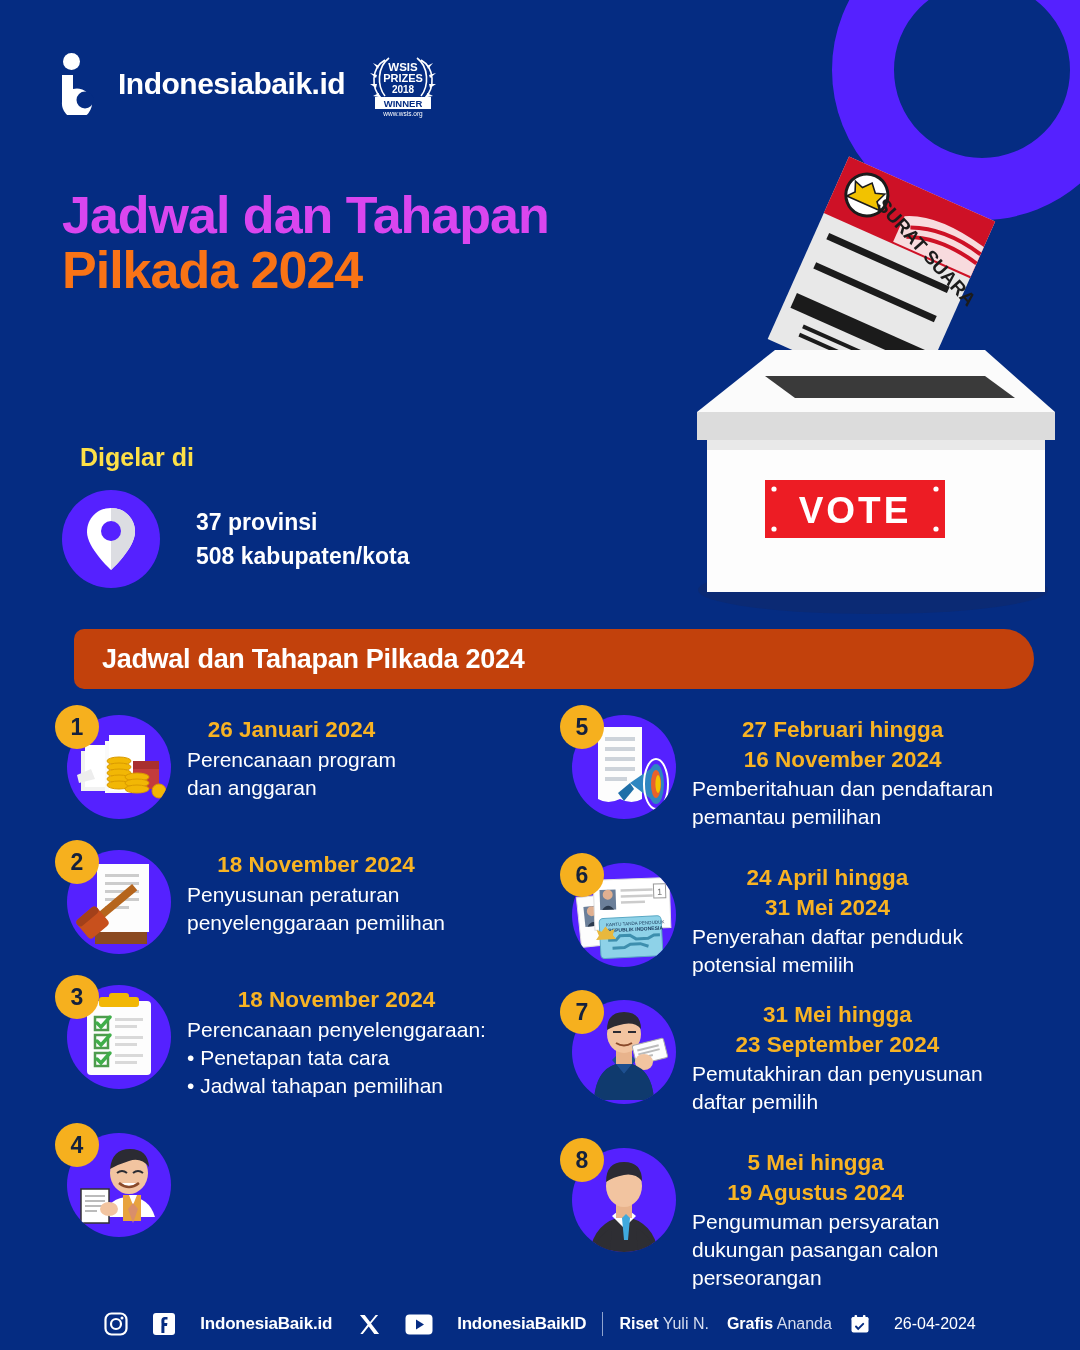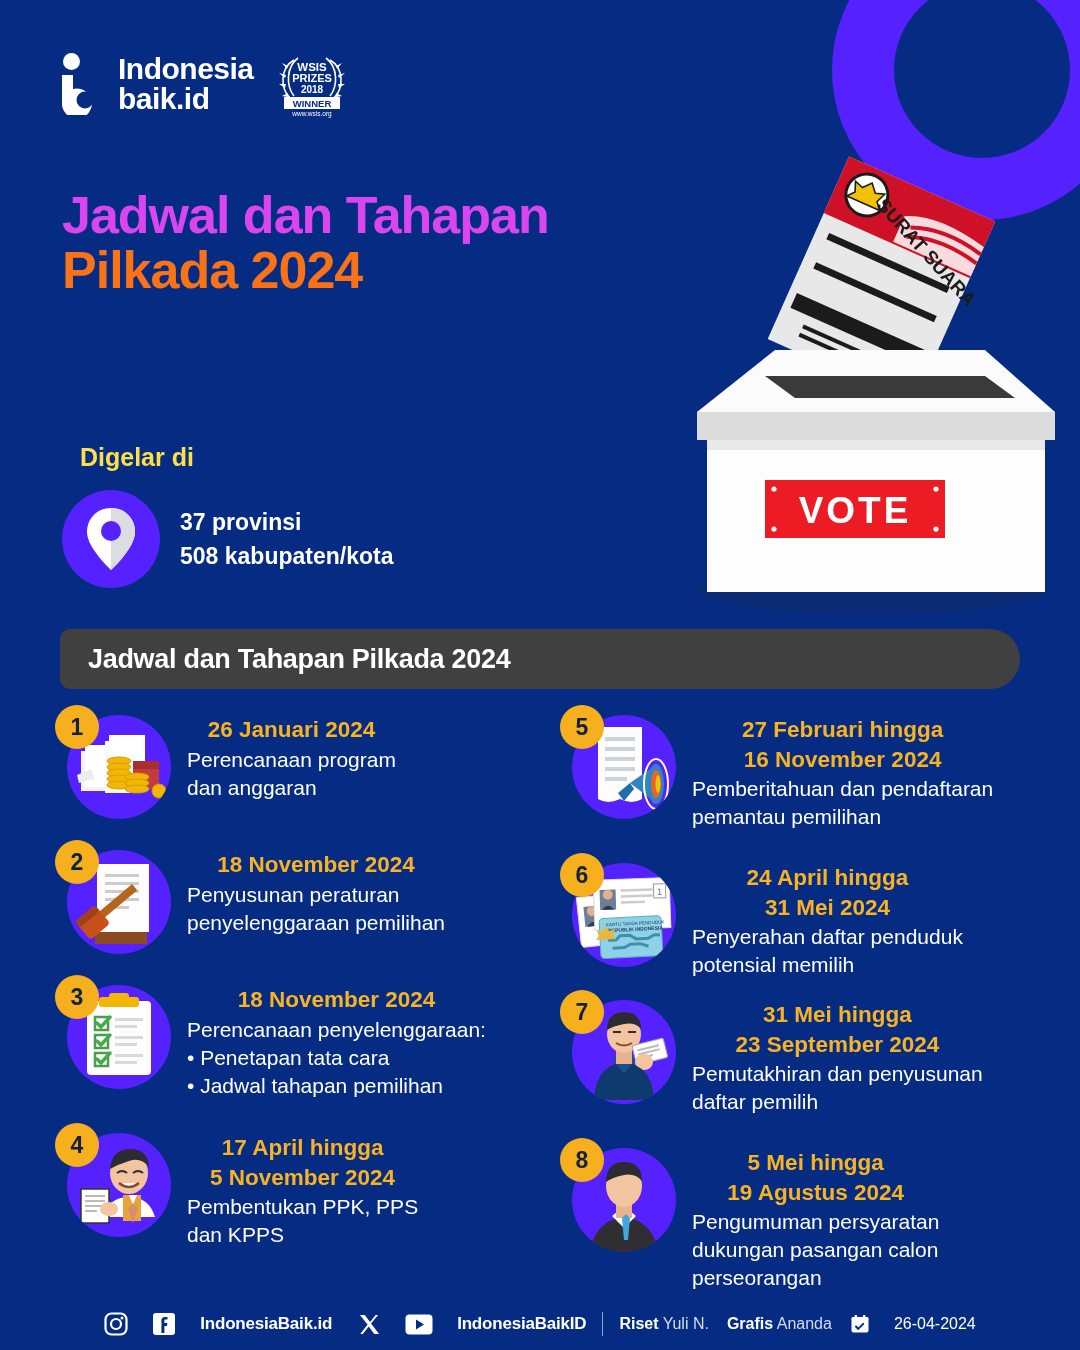--- a/index.html
+++ b/index.html
@@ -20,21 +20,21 @@
     border:62px solid #5521FF;
     box-sizing:border-box;
     top:-80px;right:-52px;
   }
 
   
   .logo-row{position:absolute;left:60px;top:50px;display:flex;align-items:center;gap:14px;}
   .logo-mark{width:44px;height:62px;position:relative;}
   .logo-dot{position:absolute;left:3px;top:0;width:17px;height:17px;border-radius:50%;background:#fff;}
   .logo-b{position:absolute;left:0;top:22px;width:44px;height:40px;}
-  .logo-text{display:flex;flex-direction:column;line-height:1.0;}
+  .logo-text{display:flex;flex-direction:row;line-height:1.0;}
   .logo-text span{
     color:#fff;font-weight:bold;font-size:30px;letter-spacing:-0.5px;
   }
   .wsis{width:76px;height:68px;margin-left:6px;}
 
   
   .headline{position:absolute;left:62px;top:188px;width:640px;}
   .headline .l1{
     color:#d946ef;font-size:52px;font-weight:bold;line-height:1.06;letter-spacing:-1px;
     display:block;
@@ -52,29 +52,29 @@
   .digelar{
     position:absolute;left:62px;top:443px;
     color:#fde047;font-size:25px;font-weight:bold;margin-left:18px;
   }
   .place-row{position:absolute;left:62px;top:490px;display:flex;align-items:center;gap:20px;}
   .pin-circle{
     width:98px;height:98px;border-radius:50%;background:#5521FF;
     display:flex;align-items:center;justify-content:center;
   }
   .place-text{color:#fff;font-size:23px;line-height:1.5;font-weight:bold;}
-  .place-text div{white-space:nowrap;}
+  .place-text div{white-space:nowrap;margin-left:16px;}
 
   
   .ballot{position:absolute;left:655px;top:150px;width:410px;height:470px;}
 
   
   .banner{
-    position:absolute;left:60px;top:629px;width:960px;height:60px;
-    background:#404040;border-radius:10px 30px 30px 10px;
+    position:absolute;left:74px;top:629px;width:960px;height:60px;
+    background:#c2410c;border-radius:10px 30px 30px 10px;
     display:flex;align-items:center;
   }
   .banner span{
     color:#fff;font-size:27px;font-weight:bold;padding-left:28px;letter-spacing:-0.3px;
   }
 
   
   .grid{position:absolute;left:55px;top:705px;width:1000px;}
   .col{position:absolute;top:0;width:490px;}
   .col-left{left:0;}
@@ -344,26 +344,20 @@
               <g fill="#bbb">
                   <rect x="18" y="62" width="20" height="2"></rect>
                   <rect x="18" y="67" width="20" height="2"></rect>
               <rect x="18" y="72" width="20" height="2"></rect>
                   <rect x="18" y="77" width="12" height="2"></rect>
                 </g>
               <ellipse cx="42" cy="76" rx="9" ry="7" fill="#F2C4A0"></ellipse>
             </svg>
           </div>
         </div>
-        <div class="txt">
-          <div class="date">17 April  hingga
-5 November 2024</div>
-          <div class="desc">Pembentukan PPK, PPS
-dan KPPS</div>
-        </div>
       </div>
 
     </div>
 
     <div class="col col-right">
 
       <div class="item" style="top:0px;">
         <div class="badge-wrap">
           <div class="num-badge">5</div>
           <div class="icon-circle">

